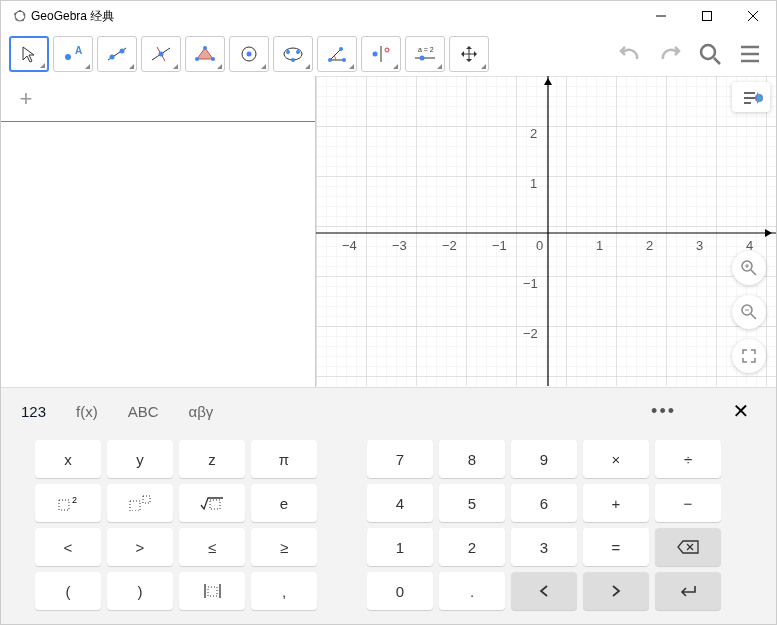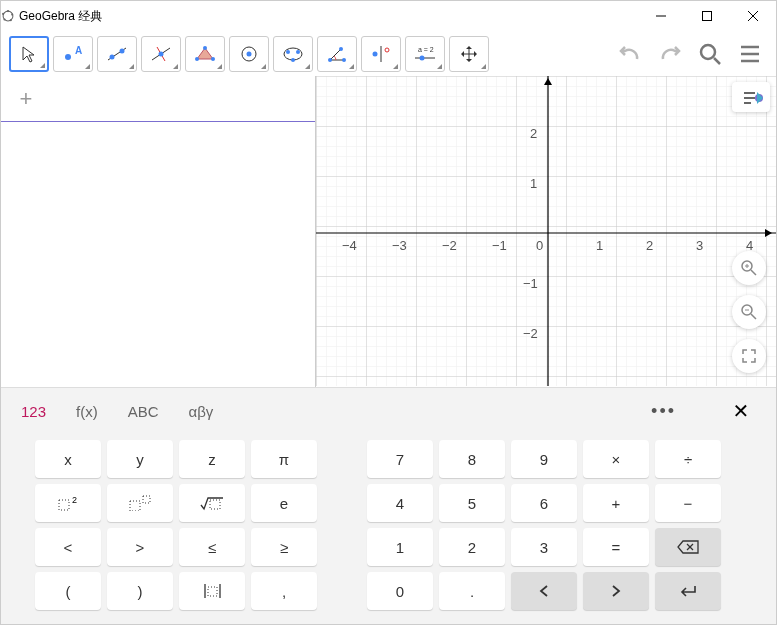--- a/index.html
+++ b/index.html
@@ -1,38 +1,38 @@
 <!DOCTYPE html>
 <html><head>
 <meta charset="utf-8">
 <style>
 * { box-sizing: border-box; margin: 0; padding: 0; font-family: Arial, sans-serif; }
 body { width: 777px; height: 625px; background: #fff; border: 1px solid #ccc; overflow: hidden; display: flex; flex-direction: column; }
-.titlebar { height: 30px; display: flex; align-items: center; padding-left: 0; font-size: 12px; color: #000; }
+.titlebar { height: 30px; display: flex; align-items: center; padding-left: 12px; font-size: 12px; color: #000; }
 .titlebar .title { flex: 1; display: flex; align-items: center; gap: 4px; }
 .winbtns { display: flex; }
 .winbtn { width: 46px; height: 30px; display: flex; align-items: center; justify-content: center; font-size: 14px; }
 .toolbar { height: 45px; display: flex; align-items: center; padding: 0 8px; gap: 4px; }
 .toolbtn { width: 40px; height: 36px; border: 1px solid #ccc; border-radius: 3px; background: #fff; display: flex; align-items: center; justify-content: center; position: relative; }
 .toolbtn.selected { border: 2px solid #4285f4; }
 .toolbtn::after { content: ""; position: absolute; bottom: 2px; right: 2px; width: 0; height: 0; border-left: 5px solid transparent; border-bottom: 5px solid #888; }
 .spacer { flex: 1; }
 .righttool { width: 36px; height: 36px; display: flex; align-items: center; justify-content: center; color: #888; }
 .content { display: flex; flex: 1; min-height: 0; }
 .algebra { width: 315px; border-right: 1px solid #ccc; display: flex; flex-direction: column; }
 .algebra-input-row { height: 46px; display: flex; align-items: center; border-bottom: 1px solid #7b6fd0; }
 .plus { width: 50px; text-align: center; font-size: 22px; color: #999; }
 .graphics { flex: 1; position: relative; overflow: hidden; background: #fff; }
 .gridcanvas { position: absolute; inset: 0; }
 .graph-controls { position: absolute; right: 10px; display: flex; flex-direction: column; gap: 10px; }
 .graph-ctrl { width: 34px; height: 34px; background: #fff; border-radius: 50%; box-shadow: 0 1px 4px rgba(0,0,0,0.2); display: flex; align-items: center; justify-content: center; color: #666; font-size: 14px; }
 .style-btn { position: absolute; top: 6px; right: 6px; width: 38px; height: 30px; background: #fff; border-radius: 4px; box-shadow: 0 1px 4px rgba(0,0,0,0.2); display: flex; align-items: center; justify-content: center; }
 .keyboard { background: #f3f3f3; border-top: 1px solid #ddd; }
 .kb-tabs { height: 46px; display: flex; align-items: center; padding: 0 20px; gap: 30px; font-size: 15px; color: #666; }
-.kb-tab.active { color: #be185d; }
+.kb-tab.active { color: #0f172a; }
 .kb-more { margin-left: auto; font-size: 18px; color: #555; letter-spacing: 2px; }
 .kb-close { width: 30px; text-align: center; font-size: 20px; color: #000; margin-left: 20px; }
 .kb-rows { padding: 6px 34px 14px 34px; display: flex; flex-direction: column; gap: 6px; }
 .kb-row { display: flex; gap: 6px; }
 .gap { width: 38px; }
 .key { flex: 0 0 auto; width: 66px; height: 38px; background: #fff; border-radius: 4px; display: flex; align-items: center; justify-content: center; font-size: 15px; color: #333; box-shadow: 0 1px 1px rgba(0,0,0,0.15); }
 .key.gray { background: #ddd; }
 .axis-label { position: absolute; font-size: 13px; color: #555; }
 .logo { width: 14px; height: 14px; }
 </style>

